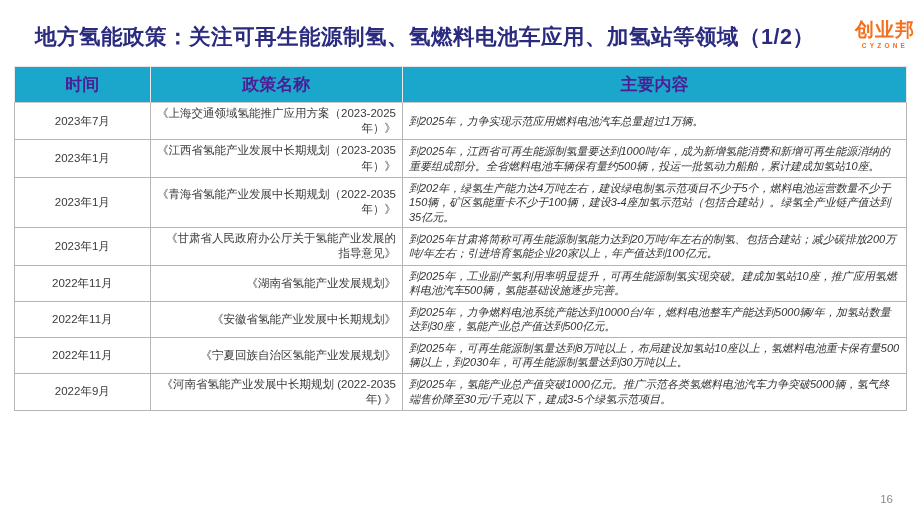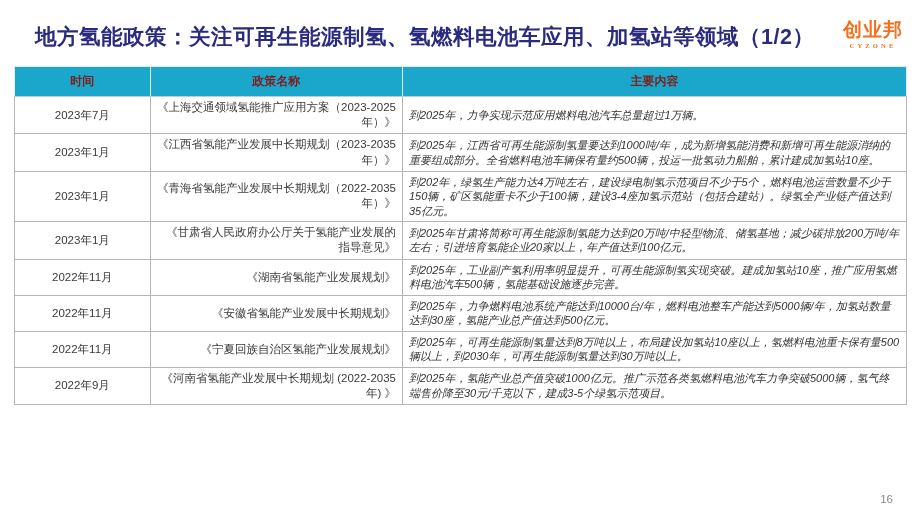--- a/index.html
+++ b/index.html
@@ -6,34 +6,34 @@
   html, body {
     width: 921px; height: 517px;
     background: #ffffff;
     font-family: "Liberation Sans", "DejaVu Sans", sans-serif;
     overflow: hidden;
     position: relative;
   }
   .slide { position: relative; width: 921px; height: 517px; }
 
   .header-area {
-    position: absolute; top: 24px; left: 35px; right: 16px;
+    position: absolute; top: 24px; left: 35px; right: 4px;
     display: flex; align-items: flex-start; justify-content: space-between;
   }
   .slide-title {
     color: #2A2B7E;
     font-size: 21.5px;
     font-weight: bold;
     letter-spacing: 0.5px;
     line-height: 1.25;
     white-space: nowrap;
   }
   .logo {
     display: flex; flex-direction: column; align-items: center;
-    margin-top: -4px; padding-right: 2px; font-family: Liberation Serif, serif;
+    margin-top: -4px; padding-right: 2px;
   }
   .logo-cn {
     color: #F3701E; font-size: 19px; font-weight: bold; letter-spacing: 1px;
     line-height: 1.1;
   }
   .logo-en {
     color: #F3701E; font-size: 6.5px; font-weight: bold; letter-spacing: 3.2px;
     margin-top: 1px;
   }
 
@@ -45,22 +45,22 @@
     border-collapse: collapse;
     table-layout: fixed;
     border: 1px solid #9e9e9e;
   }
   .policy-table col.c-date   { width: 15.2%; }
   .policy-table col.c-policy { width: 28.3%; }
   .policy-table col.c-content{ width: 56.5%; }
 
   .policy-table thead th {
     background: #1AA7CB;
-    color: #7f1d1d;
-    font-size: 12px;
+    color: #4c1d95;
+    font-size: 17px;
     font-weight: bold;
     text-align: center;
     padding: 6px 4px;
     border: 1px solid #e8e8e8;
     border-bottom: 1px solid #c9c9c9;
   }
   .policy-table tbody td {
     border: 1px solid #b5b5b5;
     font-size: 11px;
     color: #333333;
@@ -124,21 +124,21 @@
     <td class="cell-content">到2025年，江西省可再生能源制氢量要达到1000吨/年，成为新增氢能消费和新增可再生能源消纳的重要组成部分。全省燃料电池车辆保有量约500辆，投运一批氢动力船舶，累计建成加氢站10座。</td>
   </tr>
           <tr>
     <td class="cell-date">2023年1月</td>
     <td class="cell-policy">《青海省氢能产业发展中长期规划（2022-2035年）》</td>
     <td class="cell-content">到202年，绿氢生产能力达4万吨左右，建设绿电制氢示范项目不少于5个，燃料电池运营数量不少于150辆，矿区氢能重卡不少于100辆，建设3-4座加氢示范站（包括合建站）。绿氢全产业链产值达到35亿元。</td>
   </tr>
           <tr>
     <td class="cell-date">2023年1月</td>
     <td class="cell-policy">《甘肃省人民政府办公厅关于氢能产业发展的指导意见》</td>
-    <td class="cell-content">到2025年甘肃将简称可再生能源制氢能力达到20万吨/中轻型物流、储氢基地；减少碳排放200万吨/年左右；引进培育氢能企业20家以上，年产值达到100亿元。</td>
+    <td class="cell-content">到2025年甘肃将简称可再生能源制氢能力达到20万吨/年左右的制氢、包括合建站；减少碳排放200万吨/年左右；引进培育氢能企业20家以上，年产值达到100亿元。</td>
   </tr>
           <tr>
     <td class="cell-date">2022年11月</td>
     <td class="cell-policy">《湖南省氢能产业发展规划》</td>
     <td class="cell-content">到2025年，工业副产氢利用率明显提升，可再生能源制氢实现突破。建成加氢站10座，推广应用氢燃料电池汽车500辆，氢能基础设施逐步完善。</td>
   </tr>
           <tr>
     <td class="cell-date">2022年11月</td>
     <td class="cell-policy">《安徽省氢能产业发展中长期规划》</td>
     <td class="cell-content">到2025年，力争燃料电池系统产能达到10000台/年，燃料电池整车产能达到5000辆/年，加氢站数量达到30座，氢能产业总产值达到500亿元。</td>

